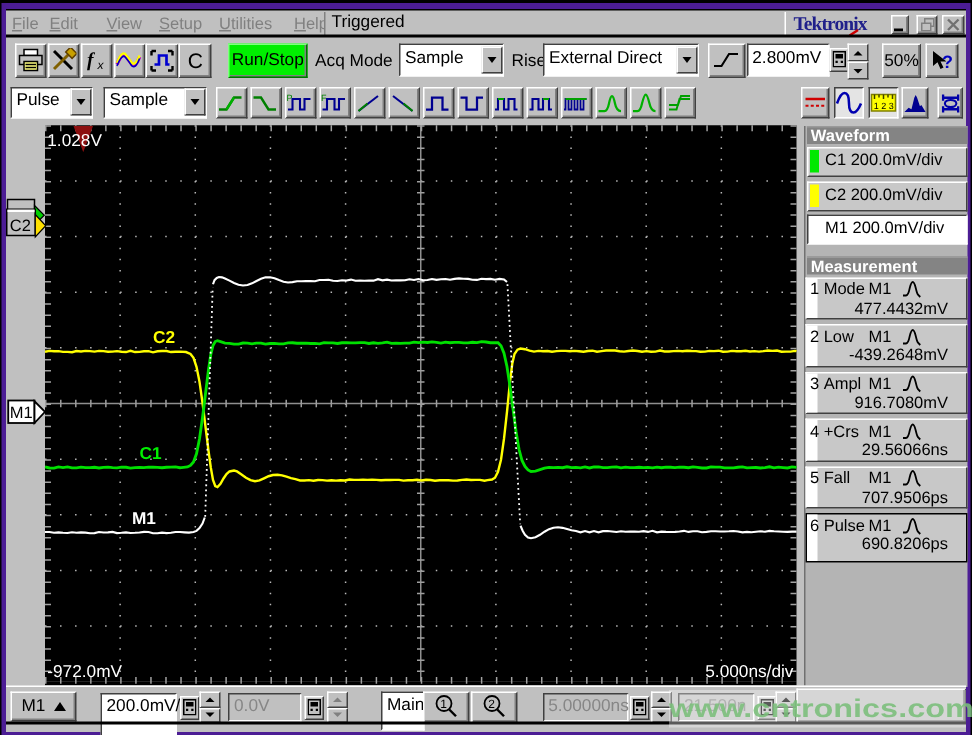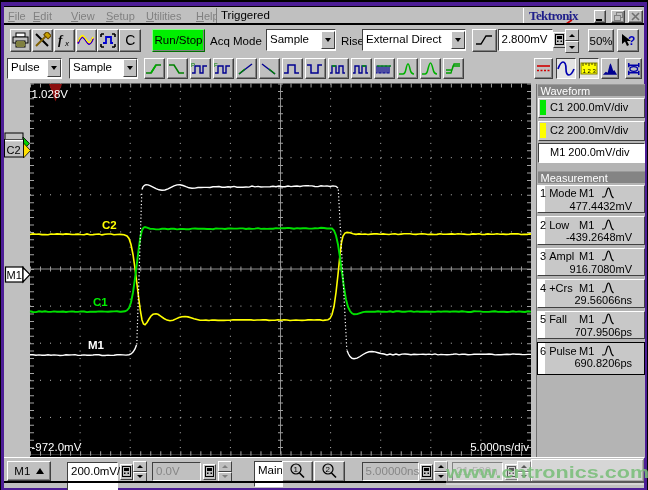--- a/index.html
+++ b/index.html
@@ -21,21 +21,21 @@
 .drop{position:absolute;right:0.5px;top:0.5px;bottom:0.5px;width:14px;background:#c0c0c0;border-top:1px solid #fff;border-left:1px solid #fff;border-right:1px solid #404040;border-bottom:1px solid #404040;display:flex;align-items:center;justify-content:center}
 .arr{width:0;height:0;border-left:3.5px solid transparent;border-right:3.5px solid transparent;border-top:4px solid #000}
 .lbl{position:absolute;font-size:11.5px;color:#000;white-space:nowrap}
 .spin{position:absolute;width:14px}
 .spin .up,.spin .dn{position:absolute;left:0;width:14px;background:#c0c0c0;border-top:1px solid #fff;border-left:1px solid #fff;border-right:1.5px solid #404040;border-bottom:1.5px solid #404040;display:flex;align-items:center;justify-content:center}
 .uarr{width:0;height:0;border-left:3px solid transparent;border-right:3px solid transparent;border-bottom:3.5px solid #000}
 .darr{width:0;height:0;border-left:3px solid transparent;border-right:3px solid transparent;border-top:3.5px solid #000}
 .gray .uarr{border-bottom-color:#808080}.gray .darr{border-top-color:#808080}
 
 #panel{position:absolute;left:531.5px;top:76.5px;width:109.5px;height:374px;background:#b4b4b4;border-left:1px solid #707070}
-.phdr{position:absolute;left:1px;width:107px;height:12px;background:#848484;color:#fff;font-weight:normal;font-size:11px;padding:0px 0 0 3px;border-top:1px solid #9a9a9a}
+.phdr{position:absolute;left:1px;width:107px;height:12px;background:#848484;color:#fff;font-weight:bold;font-size:11px;padding:0px 0 0 3px;border-top:1px solid #9a9a9a}
 .wbtn{position:absolute;left:1.5px;width:106.5px;height:20px;background:#c8c8c8;border-top:1.5px solid #fff;border-left:1.5px solid #fff;border-right:1.5px solid #404040;border-bottom:1.5px solid #404040;font-size:11px;color:#000}
 .wbar{position:absolute;left:1px;top:1px;width:6px;height:15px}
 .wtxt{position:absolute;left:11px;top:2px;white-space:nowrap}
 .mbtn{position:absolute;left:533px;width:108px;height:28.5px;background:#c8c8c8;border-top:1px solid #fff;border-left:1px solid #fff;border-right:1.5px solid #404040;border-bottom:1.5px solid #404040;font-size:11px;color:#000}
 .msel{border:1.5px solid #000;height:33px}
 .mwhite{position:absolute;left:0;top:0;width:7px;height:100%;background:#fff}
 .ml1{position:absolute;left:1px;top:1.5px;width:100%;white-space:nowrap}
 .mnum{margin-left:1px}.mname{margin-left:3px}.msrc{position:absolute;left:40px}.mglyph{position:absolute;left:62px;top:0px}
 .ml2{position:absolute;right:12px;top:14px;white-space:nowrap}
 

